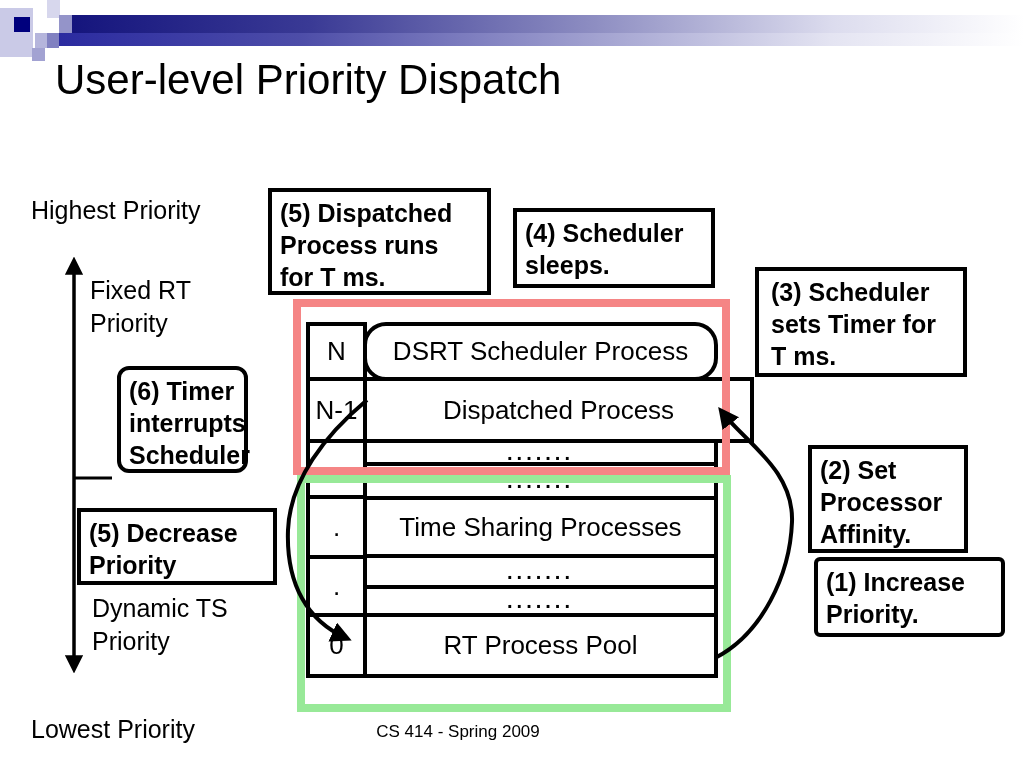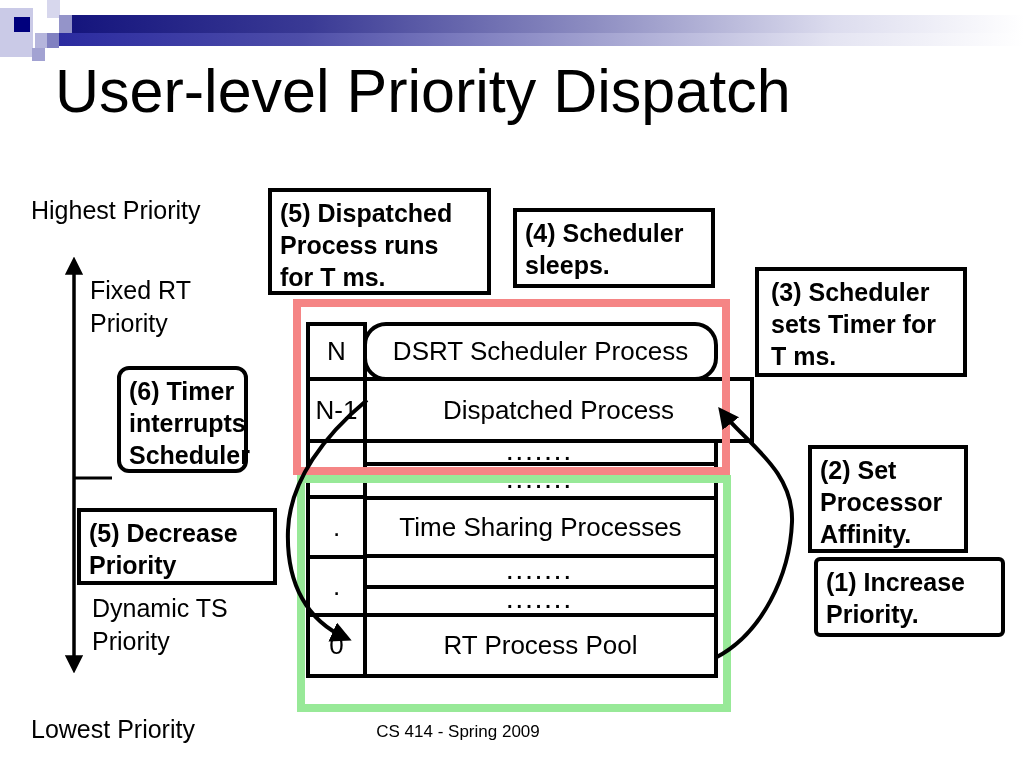--- a/index.html
+++ b/index.html
@@ -6,21 +6,21 @@
   .stage{position:relative;width:1024px;height:768px;background:#fff;overflow:hidden;
          font-family:"Liberation Sans", sans-serif;color:#000;}
   
   .sq{position:absolute;}
   .band{position:absolute;}
   .band1{left:72px;top:15px;width:952px;height:18px;
          background:linear-gradient(to right,#15157d 0%,#3a3a95 25%,#8e8ec2 55%,#dcdcee 80%,#ffffff 100%);}
   .band2{left:59px;top:33px;width:965px;height:13px;
          background:linear-gradient(to right,#2b2ba0 0%,#4d4da8 25%,#a0a0cf 55%,#e4e4f2 80%,#ffffff 100%);}
   
-  .title{position:absolute;left:55px;top:56px;font-size:61px;font-weight:400;white-space:nowrap;}
+  .title{position:absolute;left:55px;top:56px;font-size:42px;font-weight:400;white-space:nowrap;}
   .lbl{position:absolute;font-size:25px;line-height:33px;white-space:nowrap;}
   
   .callout{position:absolute;border:4px solid #000;background:#fff;box-sizing:border-box;
            font-weight:bold;font-size:25px;line-height:32px;padding:5px 4px 0 8px;white-space:nowrap;}
   
   .tcell{position:absolute;border:4px solid #000;box-sizing:border-box;background:transparent;
          display:flex;align-items:center;justify-content:center;font-size:26px;white-space:nowrap;}
   .dots{font-size:20px;font-weight:bold;letter-spacing:4px;line-height:1;}
   
   .frame{position:absolute;box-sizing:border-box;background:transparent;}

